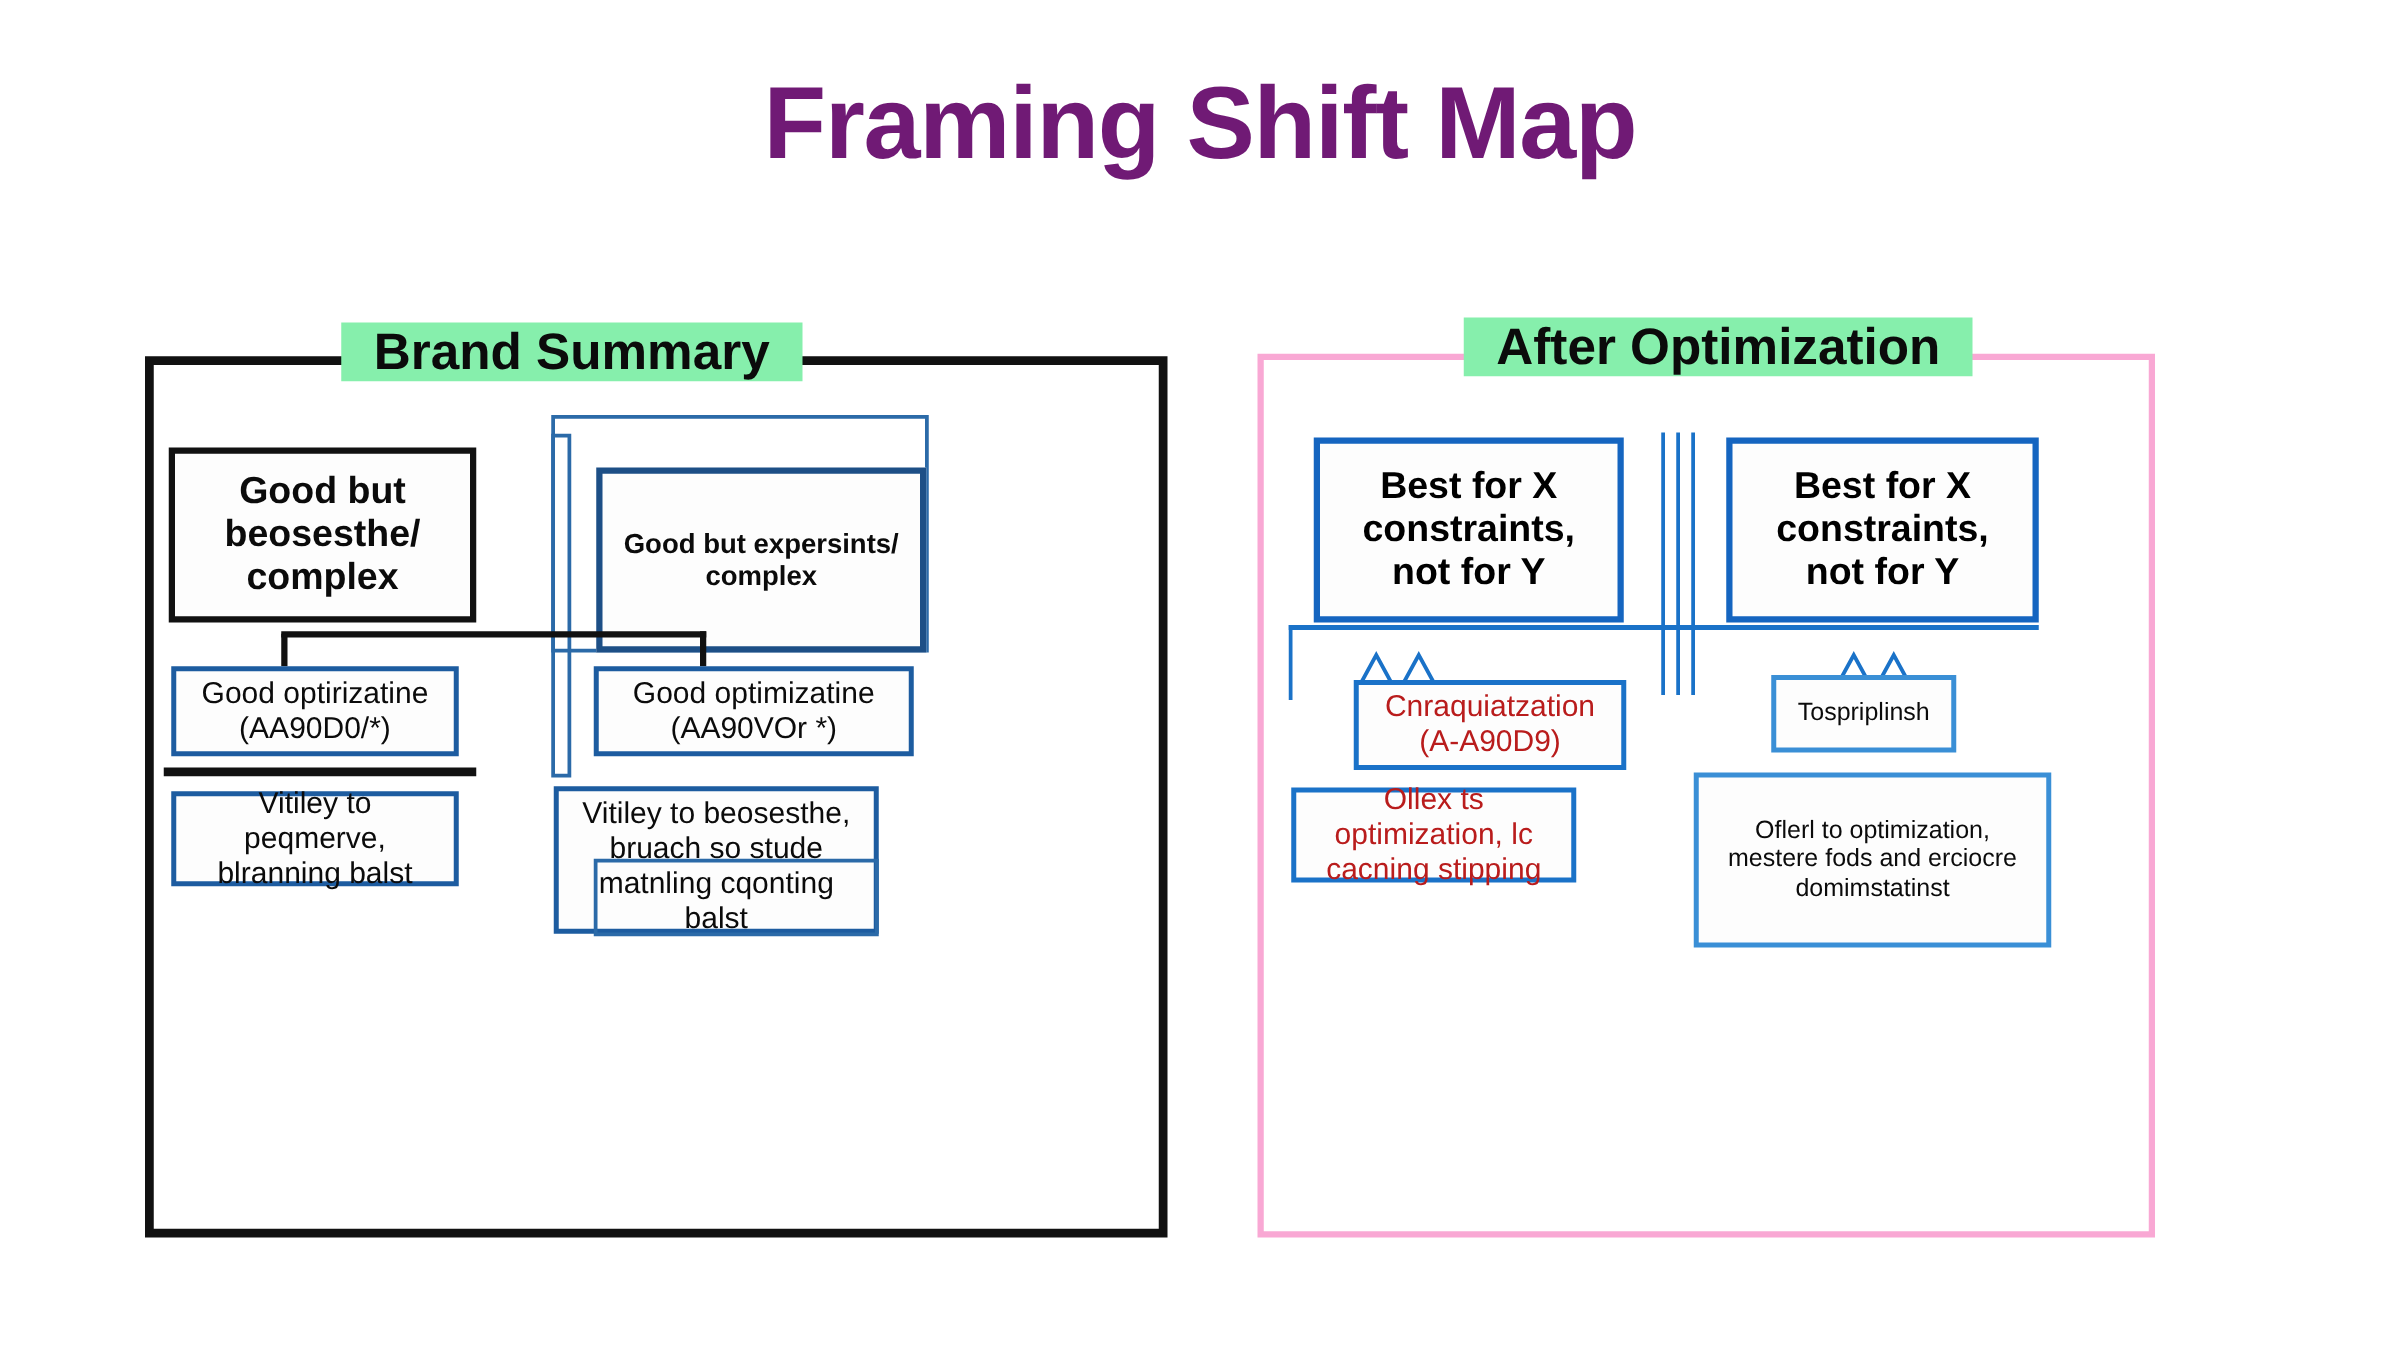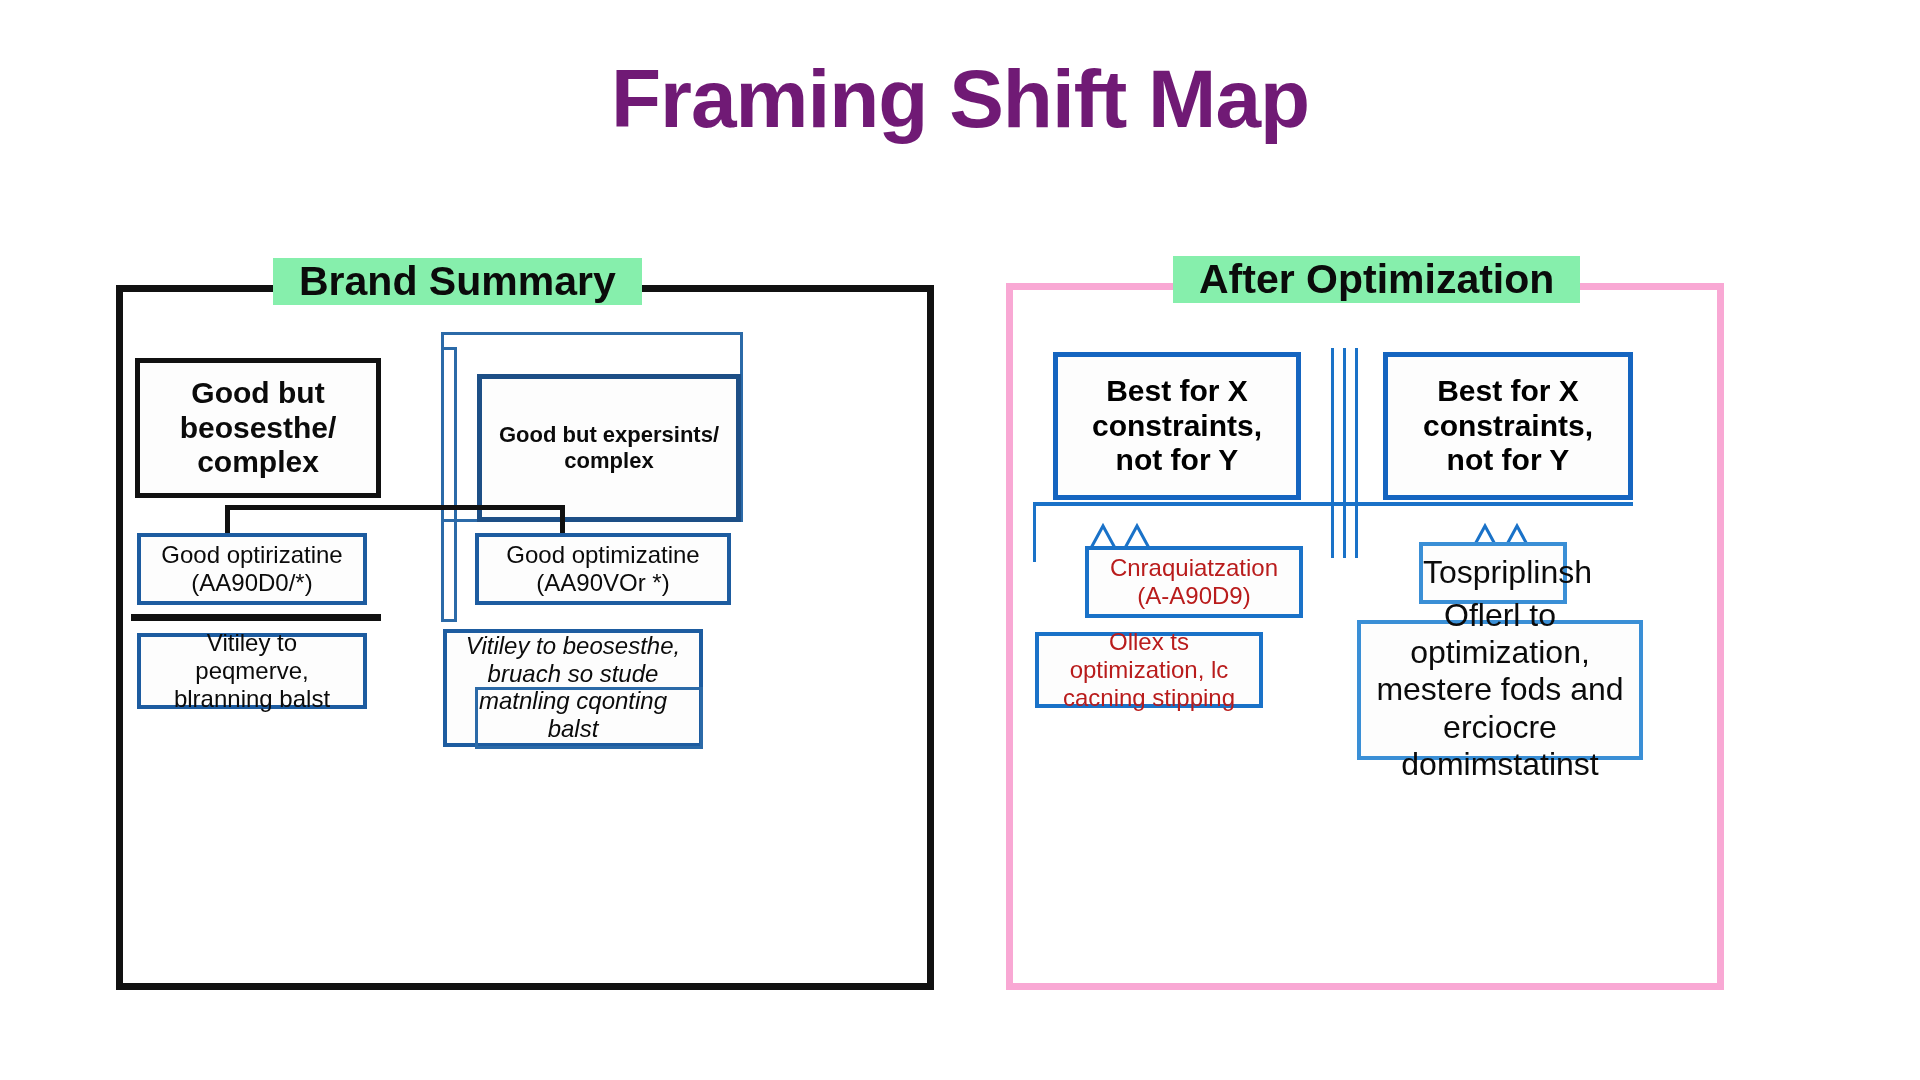--- a/index.html
+++ b/index.html
@@ -39,21 +39,21 @@
     top: 285px;
     width: 818px;
     height: 705px;
     border: 7px solid #111111;
   }
   #panel-after {
     left: 1006px;
     top: 283px;
     width: 718px;
     height: 707px;
-    border: 7px solid #f9a8d4;
+    border: 5px solid #f9a8d4;
   }
   .panel-heading {
     position: absolute;
     top: -34px;
     background: #86efac;
     padding: 0 26px;
     font-size: 41px;
     font-weight: bold;
     white-space: nowrap;
   }
@@ -107,21 +107,21 @@
   .leaf-blue {
     border: 4px solid #1a72c8;
     color: #b91c1c;
     font-weight: normal;
     font-size: 24px;
   }
   .leaf-blue-light {
     border: 4px solid #3a8fd6;
     color: #0b0b0b;
     font-weight: normal;
-    font-size: 32px;
+    font-size: 20px;
   }
 
   
   .ghost {
     position: absolute;
     box-sizing: border-box;
     background: transparent;
   }
   .ghost-thin-navy { border: 3px solid #2b6aa8; }
 
@@ -167,21 +167,21 @@
   </div>
   <div class="node leaf-navy" style="left:352px; top:241px; width:256px; height:72px;">
     <span class="node-text">Good optimizatine (AA90VOr *)</span>
   </div>
 
   <div class="line" style="left:8px; top:322px; width:250px; height:7px;"></div>
 
   <div class="node leaf-navy" style="left:14px; top:341px; width:230px; height:76px;">
     <span class="node-text">Vitiley to peqmerve, blranning balst</span>
   </div>
-  <div class="node leaf-navy" style="left:320px; top:337px; width:260px; height:118px; align-items:flex-end; padding-top:10px;font-style:italic;">
+  <div class="node leaf-navy" style="left:320px; top:337px; width:260px; height:118px; align-items:center; padding-top:10px;">
     <span class="node-text">Vitiley to beosesthe, bruach so stude matnling cqonting balst</span>
   </div>
 
   <div class="ghost ghost-thin-navy" style="left:352px; top:395px; width:228px; height:62px;"></div>
 </div>
 
 <div class="panel" id="panel-after">
   <div class="panel-heading">After Optimization</div>
 
   <div class="line line-blue" style="left:318px; top:58px; width:3px; height:210px;"></div>

